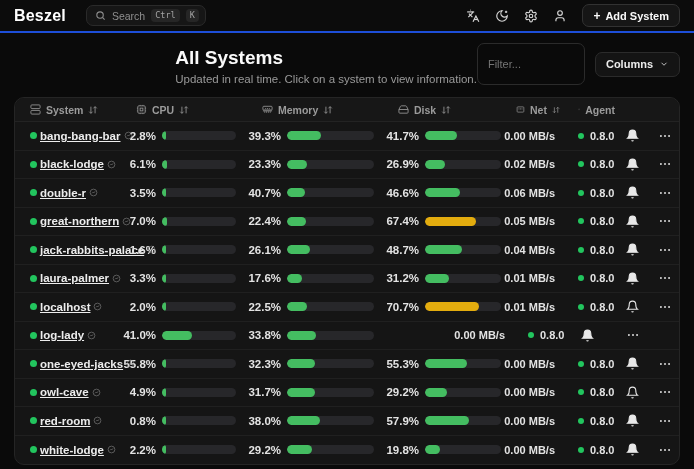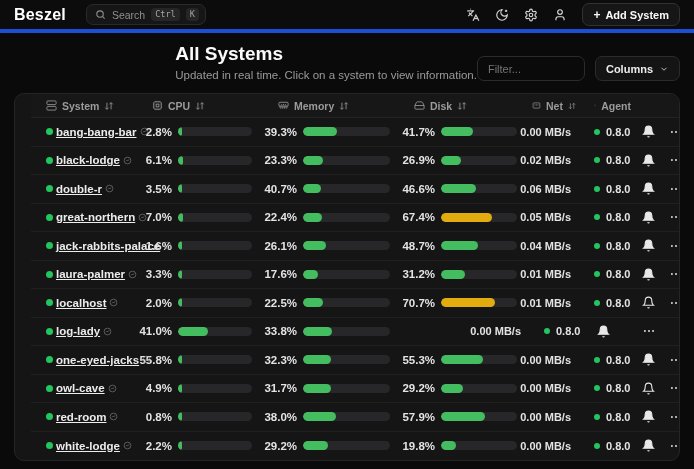--- a/index.html
+++ b/index.html
@@ -7,21 +7,21 @@
   body {
     background:#0a0a0a; color:#ededed;
     font-family:"Liberation Sans", sans-serif;
     -webkit-font-smoothing:antialiased;
   }
   svg { display:block; }
 
   
   .topbar {
     height:33px; display:flex; align-items:center;
-    padding:0 14px; border-bottom:4px solid #1d4ed8; background:#0c0c0c;
+    padding:0 14px; border-bottom:2px solid #1d4ed8; background:#0c0c0c;
   }
   .logo { font-size:16px; font-weight:800; letter-spacing:.2px; color:#fff; }
   .search-pill {
     margin-left:20px; height:21px; display:flex; align-items:center; gap:6px;
     background:#161616; border:1px solid #2a2a2a; border-radius:7px;
     padding:0 6px 0 8px; color:#8f8f8f; font-size:10.5px; cursor:pointer;
   }
   .search-pill .kbd {
     font-family:"DejaVu Sans Mono", monospace; font-size:8.5px; color:#a3a3a3;
     background:#262626; border-radius:4px; padding:1px 4px; line-height:1.2;
@@ -35,36 +35,36 @@
   }
   .add-btn .plus { font-size:12px; font-weight:700; }
 
   
   .main { padding:10px 14px 0 14px; }
   .page-head { display:flex; align-items:flex-end; justify-content:flex-end; }
   .page-title { font-size:19px; font-weight:800; color:#fafafa; padding-left:2px; }
   .page-sub { font-size:11.5px; color:#9a9a9a; margin-top:4px; padding-left:2px; }
   .head-controls { display:flex; gap:10px; align-items:center; }
   .filter-input {
-    width:108px; height:25px; background:transparent; border:1px solid #2b2b2b;
+    width:108px; height:42px; background:transparent; border:1px solid #2b2b2b;
     border-radius:7px; color:#e5e5e5; font-size:11px; padding:6px 10px; outline:none;
     font-family:"Liberation Sans", sans-serif;
   }
   .filter-input::placeholder { color:#757575; }
   .columns-btn {
     height:25px; display:flex; align-items:center; gap:6px;
     background:#141414; border:1px solid #2b2b2b; border-radius:7px;
     padding:0 10px; color:#ededed; font-size:11px; font-weight:700; cursor:pointer;
   }
   .chev { width:10px; height:10px; color:#bdbdbd; }
 
   
   .card {
     margin-top:12px; border:1px solid #252525; border-radius:10px;
-    background:#151515; overflow:hidden;padding-left:16px;
+    background:#151515; overflow:hidden;
   }
   .grid-row {
     display:grid;
     grid-template-columns:105px 125px 138px 127px 50px 55px 35px 1fr;
     align-items:center;
   }
   .thead {
     height:24px; border-bottom:1px solid #232323; color:#9b9b9b;
     font-size:10.5px; font-weight:600; background:#171717;
   }

